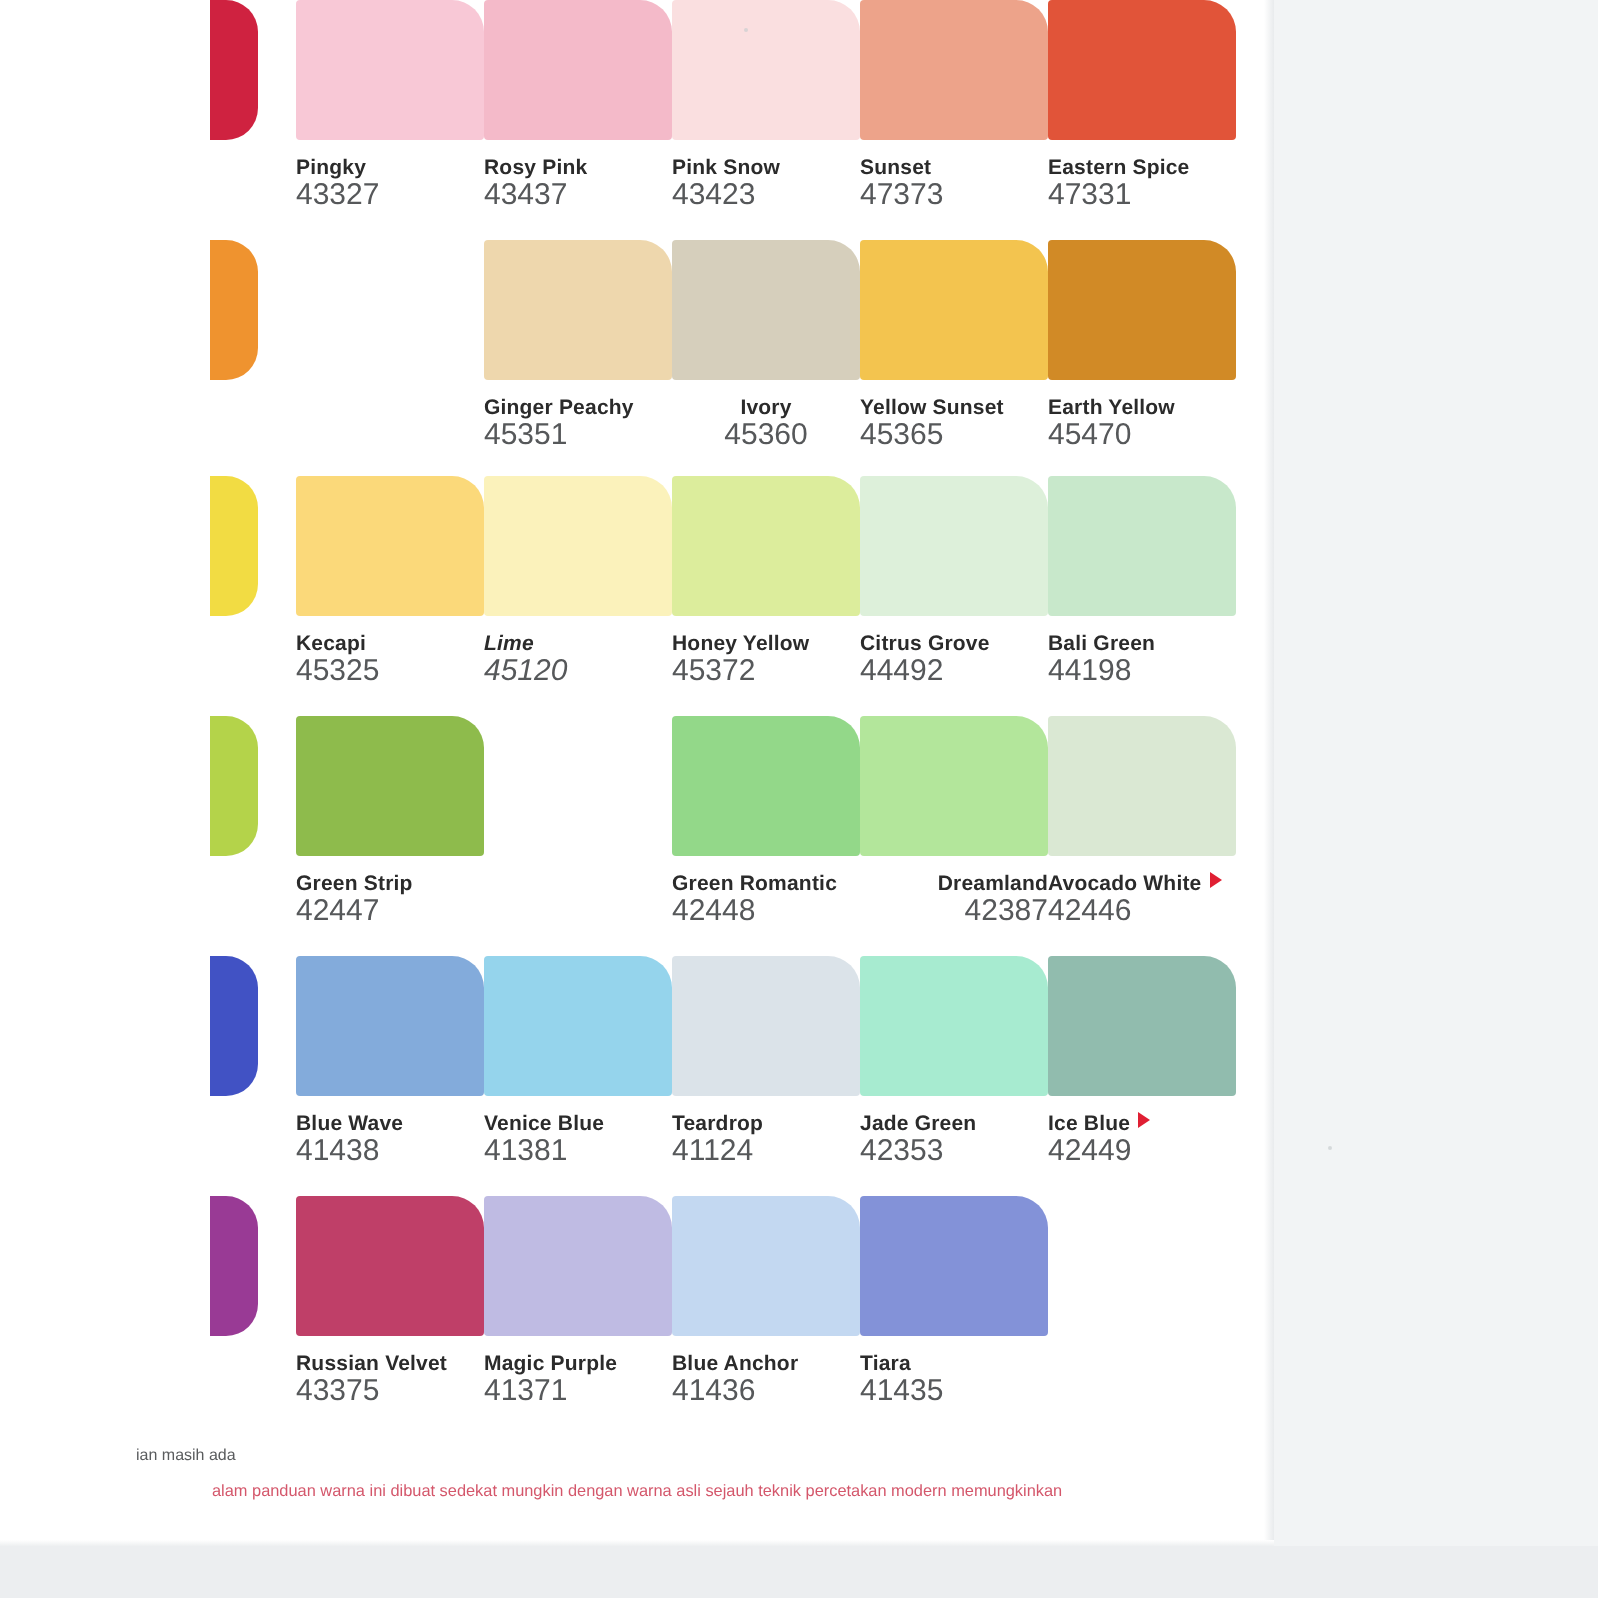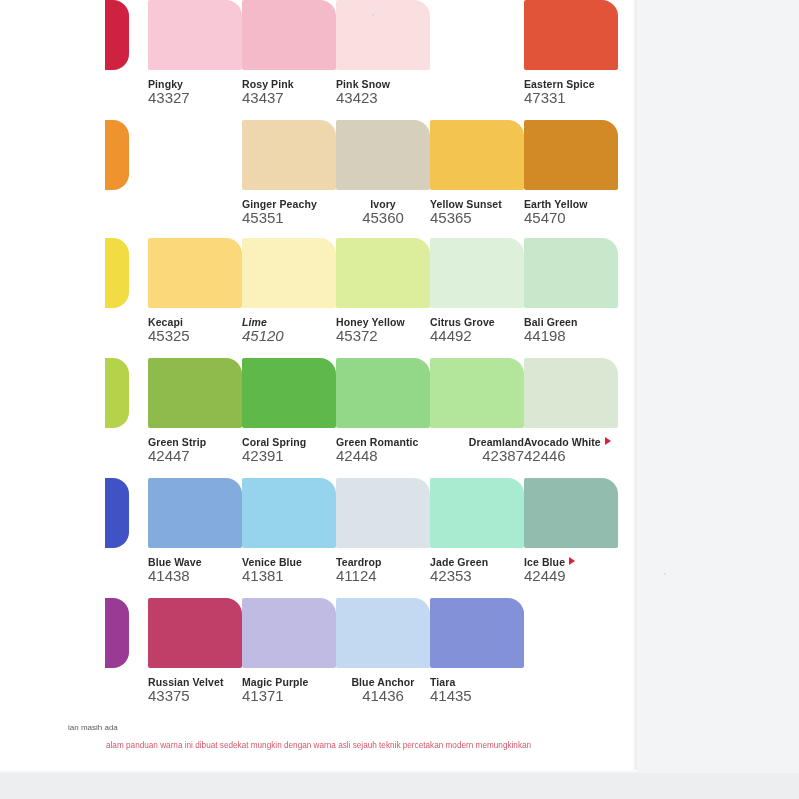--- a/index.html
+++ b/index.html
@@ -175,20 +175,25 @@
         <div class="cell" style="left: 242px;">
           <div class="swatch" style="background: rgb(244, 186, 201);"></div>
           <div class="label">Rosy Pink</div>
           <div class="code">43437</div>
         </div>
         <div class="cell" style="left: 336px;">
           <div class="swatch" style="background: rgb(250, 223, 224);"></div>
           <div class="label">Pink Snow</div>
           <div class="code">43423</div>
         </div>
+        <div class="cell" style="left: 430px;">
+          <div class="swatch" style="background: rgb(237, 163, 138);"></div>
+          <div class="label">Sunset</div>
+          <div class="code">47373</div>
+        </div>
         <div class="cell" style="left: 524px;">
           <div class="swatch" style="background: rgb(225, 84, 57);"></div>
           <div class="label">Eastern Spice</div>
           <div class="code">47331</div>
         </div>
       </div>
       <div class="row" style="top: 120px;">
         <div class="cell clipped" style="left: 105px;">
           <div class="swatch" style="background: rgb(239, 147, 47);"></div>
           <div class="label"></div>
@@ -251,25 +256,20 @@
         <div class="cell clipped" style="left: 105px;">
           <div class="swatch" style="background: rgb(180, 211, 74);"></div>
           <div class="label">en</div>
           <div class="code"></div>
         </div>
         <div class="cell" style="left: 148px;">
           <div class="swatch" style="background: rgb(142, 187, 76);"></div>
           <div class="label">Green Strip</div>
           <div class="code">42447</div>
         </div>
-        <div class="cell" style="left: 242px;">
-          <div class="swatch" style="background: rgb(95, 185, 73);"></div>
-          <div class="label">Coral Spring</div>
-          <div class="code">42391</div>
-        </div>
         <div class="cell" style="left: 336px;">
           <div class="swatch" style="background: rgb(147, 216, 137);"></div>
           <div class="label">Green Romantic</div>
           <div class="code">42448</div>
         </div>
         <div class="cell" style="left: 430px; text-align: right;">
           <div class="swatch" style="background: rgb(179, 230, 155);"></div>
           <div class="label">Dreamland</div>
           <div class="code">42387</div>
         </div>
@@ -320,21 +320,21 @@
         <div class="cell" style="left: 148px;">
           <div class="swatch" style="background: rgb(191, 63, 104);"></div>
           <div class="label">Russian Velvet</div>
           <div class="code">43375</div>
         </div>
         <div class="cell" style="left: 242px;">
           <div class="swatch" style="background: rgb(191, 187, 227);"></div>
           <div class="label">Magic Purple</div>
           <div class="code">41371</div>
         </div>
-        <div class="cell" style="left: 336px; text-align: center;">
+        <div class="cell" style="left: 336px;">
           <div class="swatch" style="background: rgb(195, 216, 241);"></div>
           <div class="label">Blue Anchor</div>
           <div class="code">41436</div>
         </div>
         <div class="cell" style="left: 430px;">
           <div class="swatch" style="background: rgb(131, 146, 216);"></div>
           <div class="label">Tiara</div>
           <div class="code">41435</div>
         </div>
       </div>

